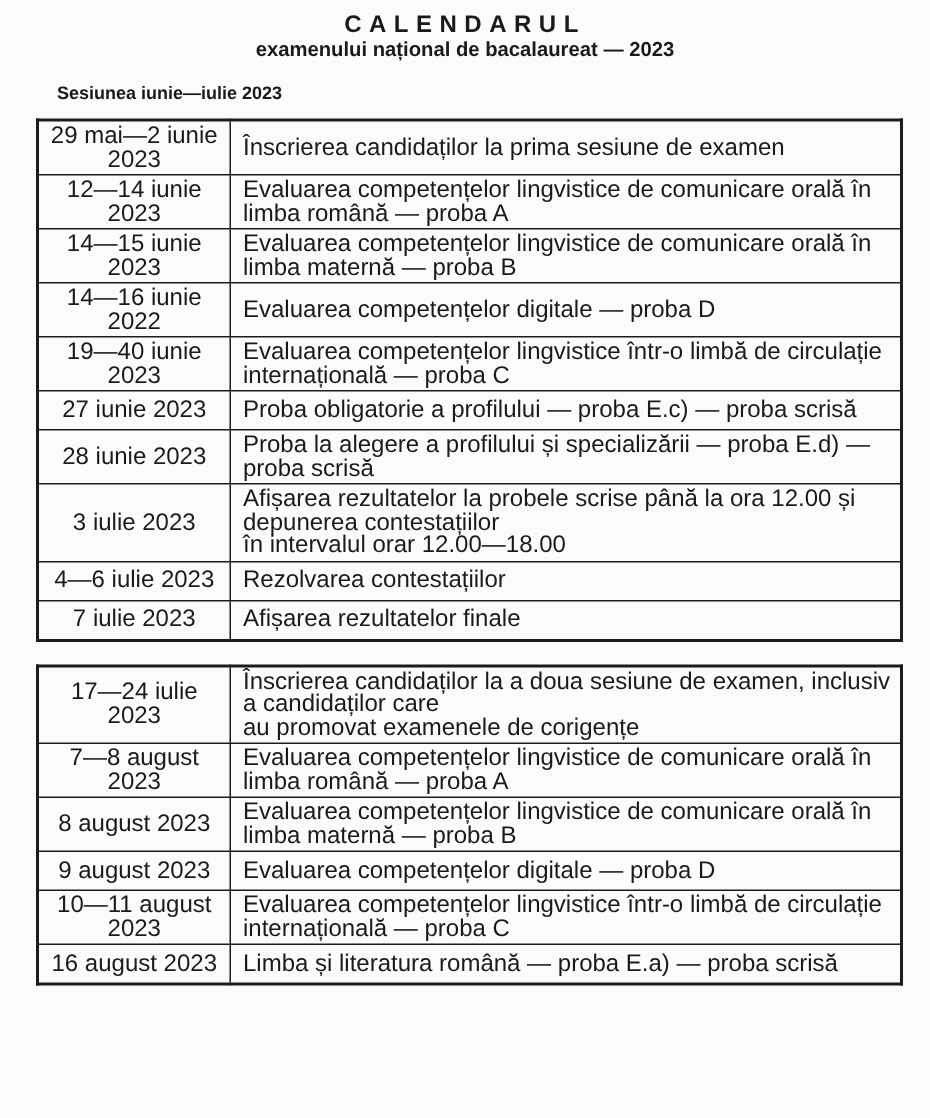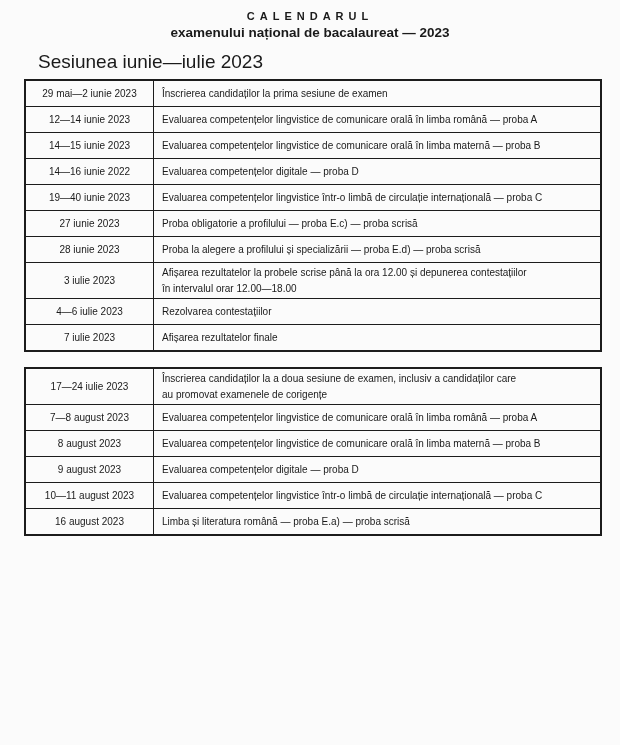--- a/index.html
+++ b/index.html
@@ -18,33 +18,33 @@
     width: 620px;
     height: 745px;
     position: relative;
   }
   .title-block {
     text-align: center;
     padding-top: 9px;
   }
   .title-line1 {
     font-weight: bold;
-    font-size: 11px;
+    font-size: 16px;
     letter-spacing: 5px;
     line-height: 15px;
   }
   .title-line2 {
     font-weight: bold;
     font-size: 13.5px;
     line-height: 16px;
     margin-top: 1px;
   }
   .section-heading {
-    font-weight: normal;
-    font-size: 19px;
+    font-weight: bold;
+    font-size: 12px;
     margin: 0 0 0 38px;
     line-height: 16px;
   }
   .heading-1 { margin-top: 13px; }
   .heading-2 { margin-top: 46px; }
   table.calendar {
     border-collapse: collapse;
     margin-left: 24px;
     margin-top: 9px;
     width: 578px;
@@ -52,21 +52,21 @@
   }
   .heading-2 + table.calendar,
   table.calendar.second {
     margin-top: 15px;
   }
   table.calendar, table.calendar td {
     border: 1.5px solid #1c1c1c;
   }
   table.calendar { border-width: 2px; }
   table.calendar td {
-    font-size: 10px;
+    font-size: 16px;
     line-height: 15.5px;
     vertical-align: middle;
   }
   td.c-date {
     width: 121px;
     text-align: center;
     height: 21px;
     padding: 2px 3px;
   }
   td.c-activity {

